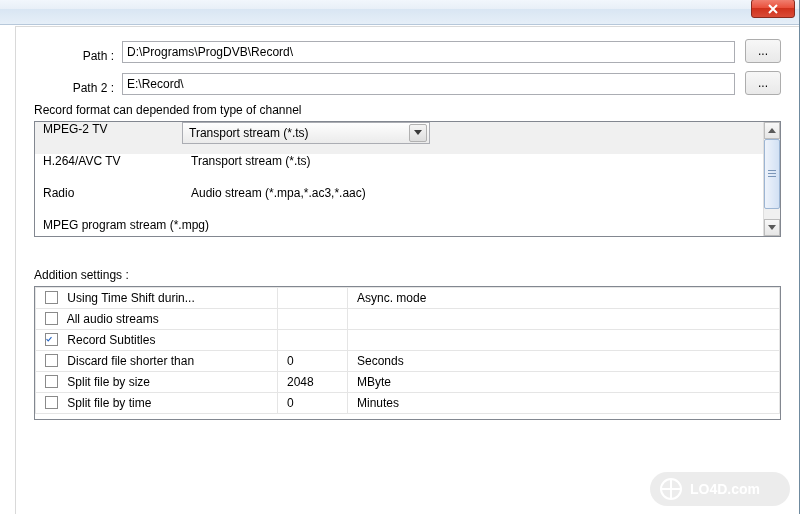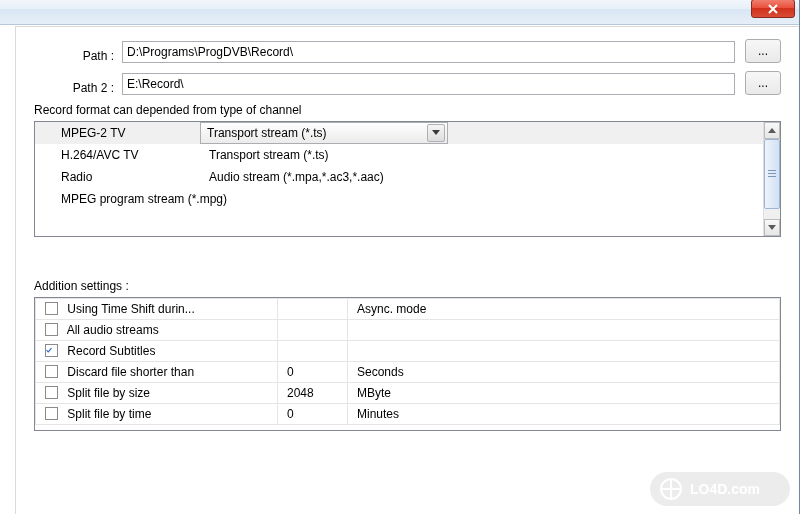--- a/index.html
+++ b/index.html
@@ -101,23 +101,22 @@
   .format-box {
     height: 116px;
     display: flex;
   }
   .format-content {
     flex: 1;
     overflow: hidden;
   }
   .format-row {
     display: flex;
-    height: 22px;
-    align-items: center;
-    padding-left: 18px;
+    height: 32px;
+    align-items: flex-start;
   }
   .format-row.selected {
     background: #f0f0f0;
   }
   .col-type {
     width: 148px;
     padding-left: 8px;
   }
   .col-fmt {
     flex:1;
@@ -308,21 +307,21 @@
             </div>
         </div>
         <div class="sb-btn">
             <svg width="8" height="6" viewBox="0 0 8 6">
               <path d="M0 0 L8 0 L4 5 Z" fill="#5a5a5a"></path>
             </svg>
           </div>
       </div>
     </div>
 
-    <div class="section-label" style="margin-top:42px">Addition settings :</div>
+    <div class="section-label" style="margin-top:31px">Addition settings :</div>
     <div class="list-box settings-box">
       <table>
         <tbody>
             <tr>
           <td>
             <span class="chk"></span>
             <span>Using Time Shift durin...</span>
           </td>
           <td></td>
           <td>Async. mode</td>

